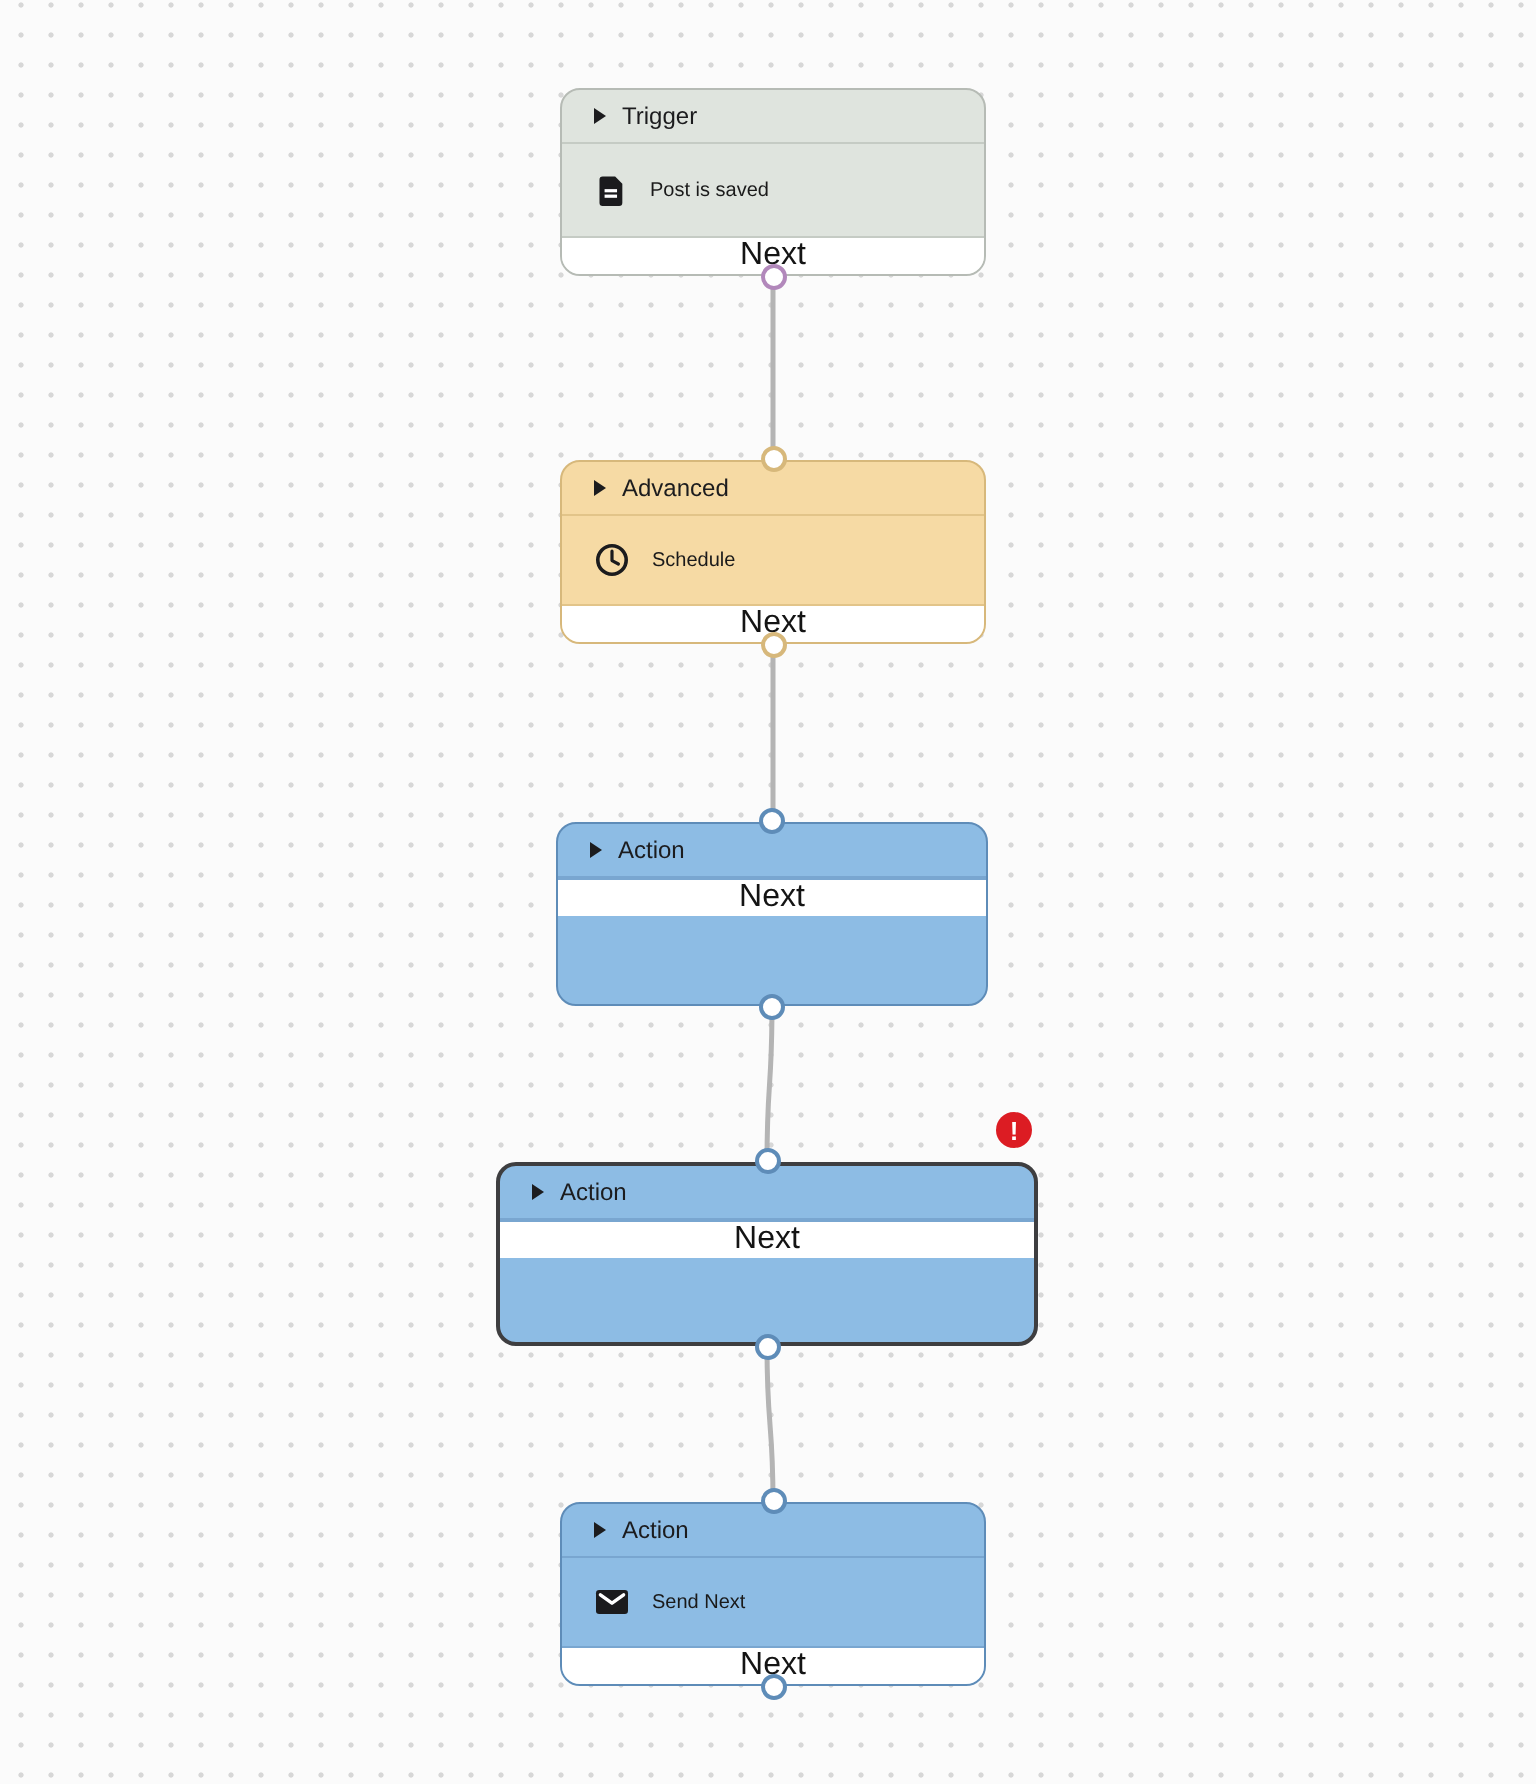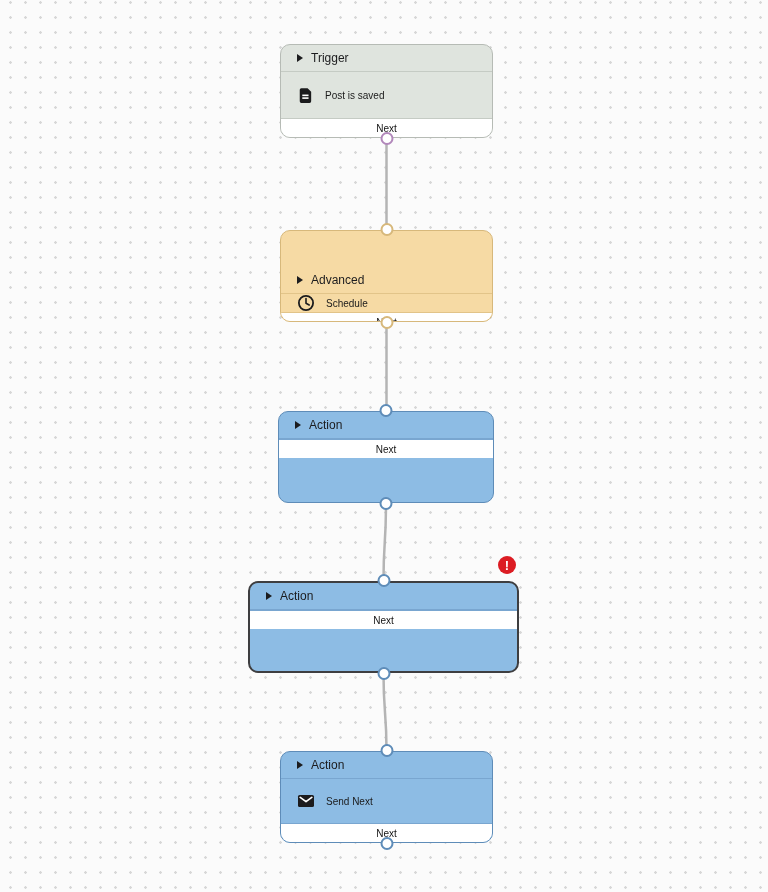--- a/index.html
+++ b/index.html
@@ -73,21 +73,21 @@
   }
   .node-footer {
     flex: 0 0 19px;
     height: 19px;
     box-sizing: border-box;
     background: #ffffff;
     border-top: 1px solid rgba(0,0,0,0.2);
     display: flex;
     align-items: center;
     justify-content: center;
-    font-size: 10px;
+    font-size: 16px;
     color: #141414;
   }
   .port {
     position: absolute;
     left: 50%;
     width: 9px; height: 9px;
     background: #ffffff;
     border: 2.2px solid #888;
     border-radius: 50%;
     transform: translateX(-50%);
@@ -143,21 +143,21 @@
       </div>
       <div class="node-footer" style="border-top-color: rgb(197, 203, 196);">
         <span>Next</span>
       </div>
     </div>
     <span class="port port-out" style="border-color: rgb(178, 136, 187);"></span>
   </div>
 
   <div class="node" style="left:280px; top:230px; width:213px; height:92px;">
     <div class="node-box" style="background: rgb(246, 218, 164); border-color: rgb(215, 184, 123);">
-      <div class="node-header" style="border-bottom-color: rgb(226, 196, 137); margin-top: 36px;">
+      <div class="node-header" style="border-bottom-color: rgb(226, 196, 137);">
         <span class="tri"></span>
         <span>Advanced</span>
       </div>
       <div class="node-body">
         <span class="icon">
           <svg width="18" height="18" viewBox="0 0 18 18">
             <circle cx="9" cy="9" r="7.1" fill="none" stroke="#1b1b1d" stroke-width="1.8"></circle>
             <polyline points="9,4.6 9,9.3 12.2,11" fill="none" stroke="#1b1b1d" stroke-width="1.6" stroke-linecap="round" stroke-linejoin="round"></polyline>
           </svg>
         </span>

